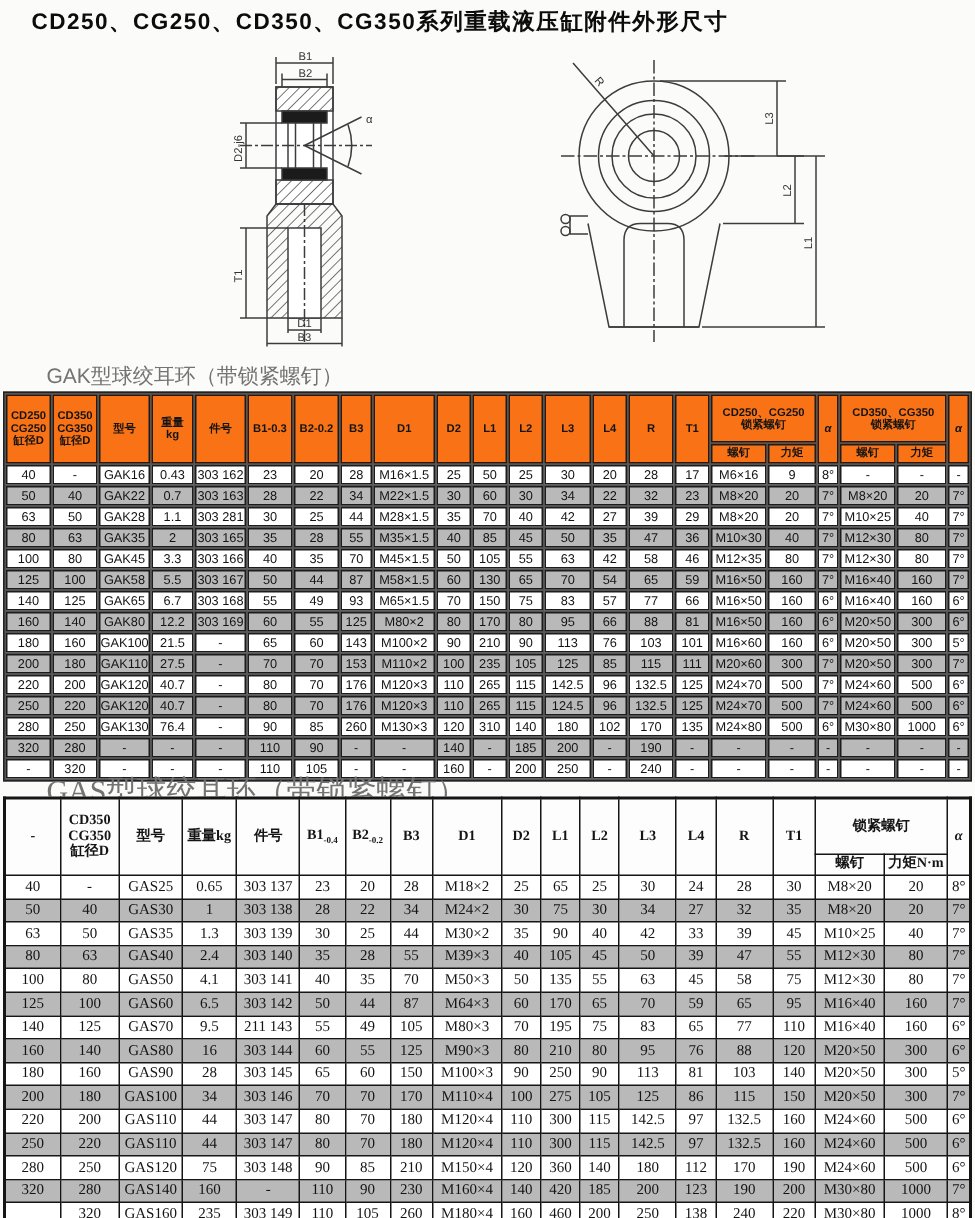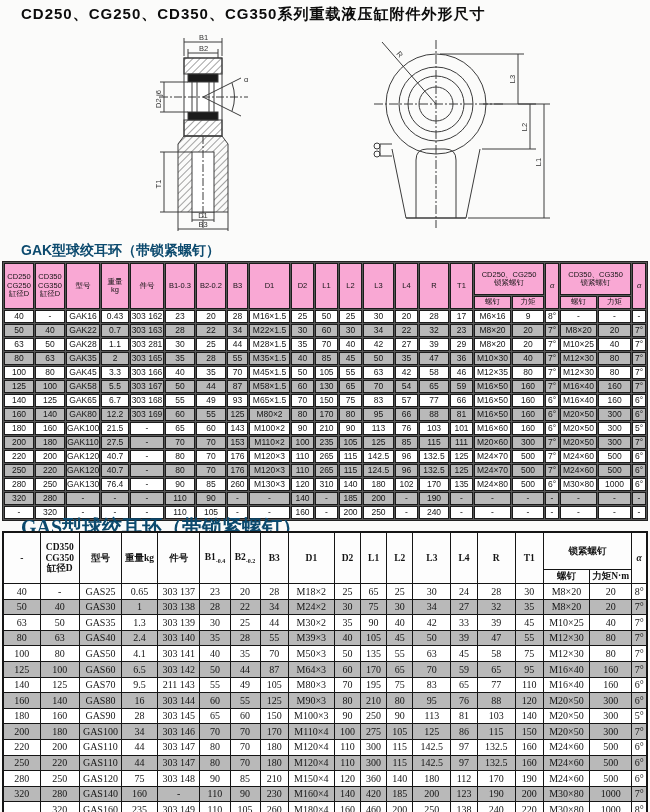--- a/index.html
+++ b/index.html
@@ -9,37 +9,37 @@
   }
   .page-title{
     position:absolute;top:5px;left:21px;margin:0;
     font-size:15px;font-weight:bold;letter-spacing:1px;color:#0c0c0c;
     font-family:"Liberation Sans",sans-serif;
   }
   .drawing{position:absolute;}
   .drawing svg{display:block;}
   .dim-text{font-size:7.5px;fill:#333;font-family:"Liberation Sans",sans-serif;}
   .section-title{
-    position:absolute;left:21px;margin:0;font-weight:bold;color:#0c4a6e;
+    position:absolute;left:31px;margin:0;font-weight:normal;color:#737373;
   }
   #gak-title{top:242px;font-size:14px;font-family:"Liberation Sans",sans-serif;}
   #gas-title{top:514px;font-size:20px;font-family:"Liberation Serif",serif;}
 
   table{position:absolute;left:2px;table-layout:fixed;}
   th,td{text-align:center;vertical-align:middle;overflow:hidden;}
 
   
   #gak-table{
     top:261px;width:646px;border-collapse:separate;border-spacing:1px;
     background:#555;border:1px solid #222;
     font-family:"Liberation Sans",sans-serif;
   }
   #gak-table th{
-    background:#f9a8d4;border:1px solid #1c1c1c;font-size:7.5px;line-height:1.12;
-    white-space:pre-line;font-weight:normal;padding:0;margin-left:47px;
+    background:#f97316;border:1px solid #1c1c1c;font-size:7.5px;line-height:1.12;
+    white-space:pre-line;font-weight:bold;padding:0;margin-left:47px;
   }
   #gak-table thead tr:first-child th{height:30px;}
   #gak-table thead tr:last-child th{height:11px;}
   #gak-table td{
     background:#fff;border:1px solid #1c1c1c;font-size:8.5px;line-height:1.2;
     padding:0;height:11px;white-space:nowrap;
   }
   #gak-table tr.g td{background:#b9b9b9;}
 
   

